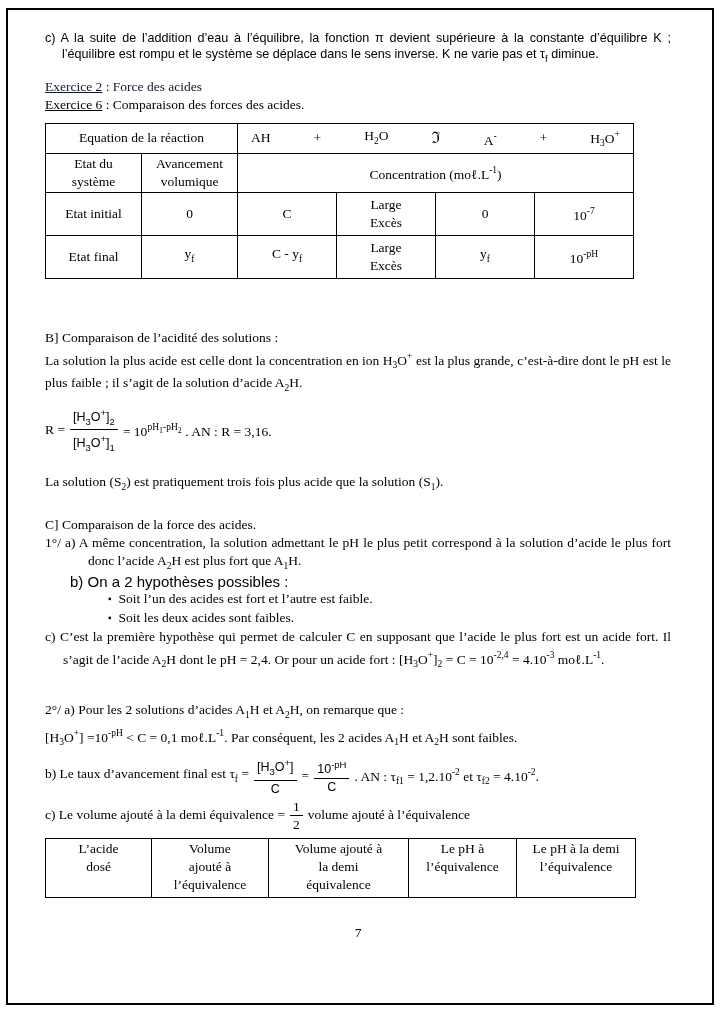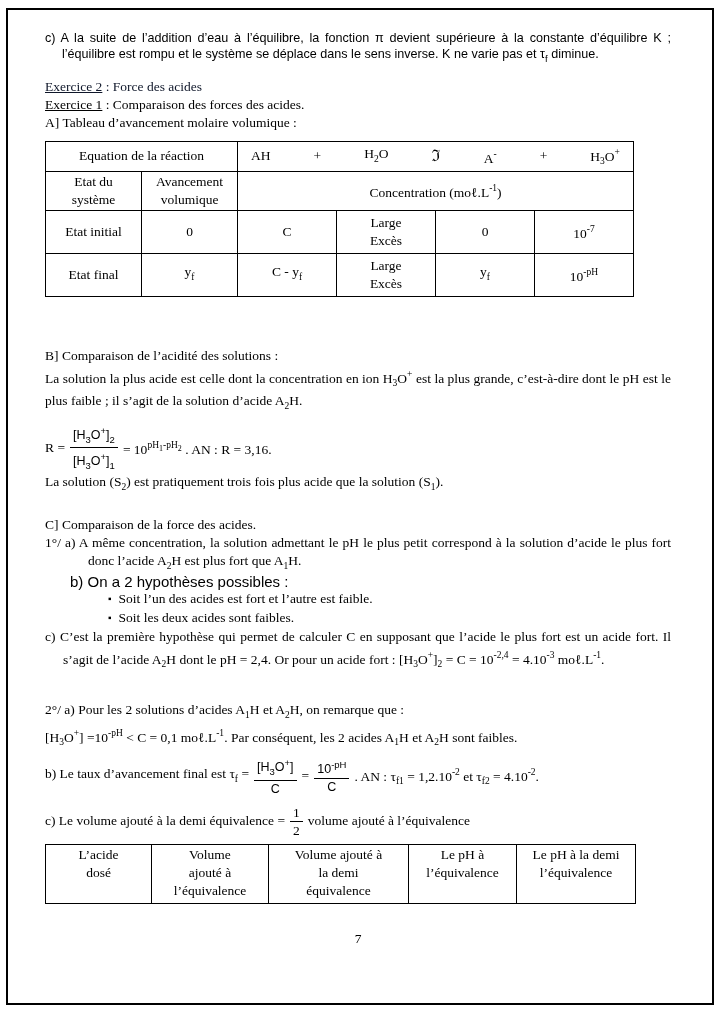--- a/index.html
+++ b/index.html
@@ -35,21 +35,21 @@
   #t1 tr.r1 td { height:22px; }
   #t1 tr.r2 td { height:36px; }
   #t1 tr.r3 td, #t1 tr.r4 td { height:40px; }
   .eqrow { display:flex; justify-content:space-between; align-items:center; padding:0 10px; }
   .eq-sym { font-size:16px; }
 
   #t2 { margin-top:6px; }
   #t2 td { height:56px; vertical-align:top; padding-top:1px; }
 
   .gap-b { margin-top:50px; }
-  .gap-med { }
+  .gap-med { margin-top:18px; }
   .gap-c { margin-top:20px; }
   .gap-2 { margin-top:28px; }
 
   .formula { margin-top:8px; min-height:34px; display:flex; align-items:center; flex-wrap:nowrap; }
   .frac { display:inline-block; vertical-align:middle; text-align:center; line-height:15px; margin:0 5px; }
   .frac.sansf { font-family:"Liberation Sans","DejaVu Sans",sans-serif; font-size:12.5px; }
   .frac .num { display:block; border-bottom:1px solid #000; padding:0 3px 1px 3px; }
   .frac .den { display:block; padding:1px 3px 0 3px; }
 
   .page-number { text-align:center; margin-top:26px; }
@@ -61,23 +61,22 @@
 <body>
 
 <div class="frame"></div>
 
 <div class="content">
 
   <p class="sans just intro-para" style="margin:0;">c) A la suite de l’addition d’eau à l’équilibre, la fonction π devient supérieure à la constante d’équilibre K ; l’équilibre est rompu et le système se déplace dans le sens inverse.  K ne varie pas et τ<sub>f</sub> diminue.</p>
 
   <div class="red hline"><u>Exercice 2</u> : Force des acides</div>
 
-  <div><u>Exercice 1</u> : Comparaison des forces des acides.</div>
-
-  <div>A] Tableau d’avancement molaire volumique :</div>
+  <div><u>Exercice 6</u> : Comparaison des forces des acides.</div>
+
 
   <table class="tbl" id="t1">
     <colgroup>
       <col style="width:96px">
         <col style="width:96px">
       <col style="width:99px">
         <col style="width:99px">
         <col style="width:99px">
         <col style="width:99px">
     </colgroup>
@@ -166,21 +165,21 @@
     </span>
     <span>=</span>
     <span class="frac sansf">
       <span class="num">10<sup>-pH</sup></span>
       <span class="den">C</span>
     </span>
     <span>. AN : τ<sub>f1</sub> = 1,2.10<sup>-2</sup> et τ<sub>f2</sub> = 4.10<sup>-2</sup>.</span>
   </div>
 
 
-  <div class="formula" style="margin-top:8px; min-height:30px;">
+  <div class="formula" style="margin-top:2px; min-height:30px;">
     <span>c) Le volume ajouté à la demi équivalence =</span>
     <span class="frac">
       <span class="num">1</span>
       <span class="den">2</span>
     </span>
     <span>volume ajouté à l’équivalence</span>
   </div>
 
   <table class="tbl" id="t2">
     <colgroup>

